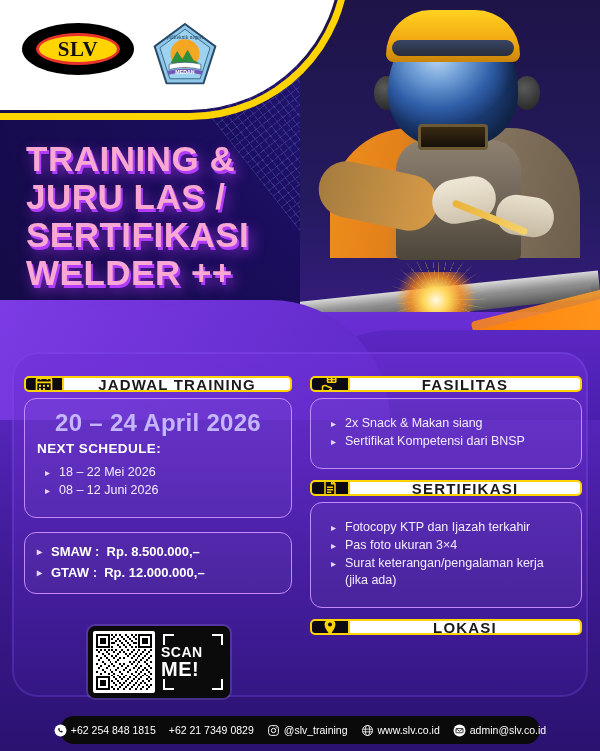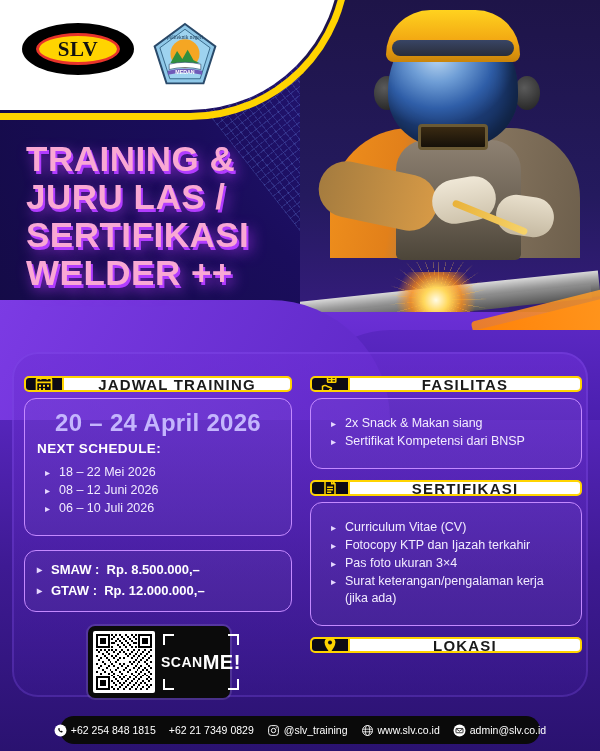--- a/index.html
+++ b/index.html
@@ -232,22 +232,22 @@
   }
 
   
   .qr-wrap{
     position:absolute;left:88px;top:626px;width:142px;height:72px;
     background:#0b0b0b;border-radius:7px;display:flex;align-items:center;padding:5px;gap:6px;
     box-shadow:0 0 0 2px rgba(255,255,255,.12);
   }
   .qr{width:62px;height:62px;background:#fff;padding:3px;border-radius:2px;}
   .scanme{
-    flex:1;position:relative;height:60px;display:flex;
-    align-items:center;justify-content:center;color:#fff;line-height:1;
+    flex:1;position:relative;height:60px;display:flex;flex-direction:column;
+    justify-content:center;color:#fff;line-height:1;
   }
   .scanme .l1{font-size:14px;font-weight:bold;letter-spacing:.5px;}
   .scanme .l2{font-size:20px;font-weight:bold;letter-spacing:.5px;}
   .corner{position:absolute;width:11px;height:11px;border:2px solid #fff;}
   .c-tl{left:2px;top:2px;border-right:0;border-bottom:0;}
   .c-tr{right:2px;top:2px;border-left:0;border-bottom:0;}
   .c-bl{left:2px;bottom:2px;border-right:0;border-top:0;}
   .c-br{right:2px;bottom:2px;border-left:0;border-top:0;}
 
   
@@ -342,21 +342,20 @@
           </svg>
         </div>
         <div class="sec-title">JADWAL TRAINING</div>
       </div>
       <div class="sec-body">
         <div class="big-date">20 – 24 April 2026</div>
         <div class="next-label">NEXT SCHEDULE:</div>
         <ul class="bullets">
           <li>18 – 22 Mei 2026</li>
           <li>08 – 12 Juni 2026</li>
-          <li>06 – 10 Juli 2026</li>
         </ul>
       </div>
     </div>
 
     <div style="height:14px"></div>
 
     <div>
       <div class="sec-body">
         <div class="price-row">SMAW :  Rp. 8.500.000,–</div>
         <div class="price-row">GTAW :  Rp. 12.000.000,–</div>
@@ -394,21 +393,20 @@
           <svg viewBox="0 0 24 24" width="20" height="20" fill="none" stroke="#ffd400" stroke-width="1.8">
             <path d="M6 3h8l4 4v14H6z"></path>
             <path d="M14 3v4h4"></path>
             <path d="M8.5 11h7M8.5 14h7M8.5 17h5"></path>
           </svg>
         </div>
         <div class="sec-title">SERTIFIKASI</div>
       </div>
       <div class="sec-body">
         <ul class="bullets">
-          <li>Curriculum Vitae (CV)</li>
           <li>Fotocopy KTP dan Ijazah terkahir</li>
           <li>Pas foto ukuran 3×4</li>
           <li>Surat keterangan/pengalaman kerja (jika ada)</li>
         </ul>
       </div>
     </div>
 
     <div style="height:11px"></div>
 
     <div>

